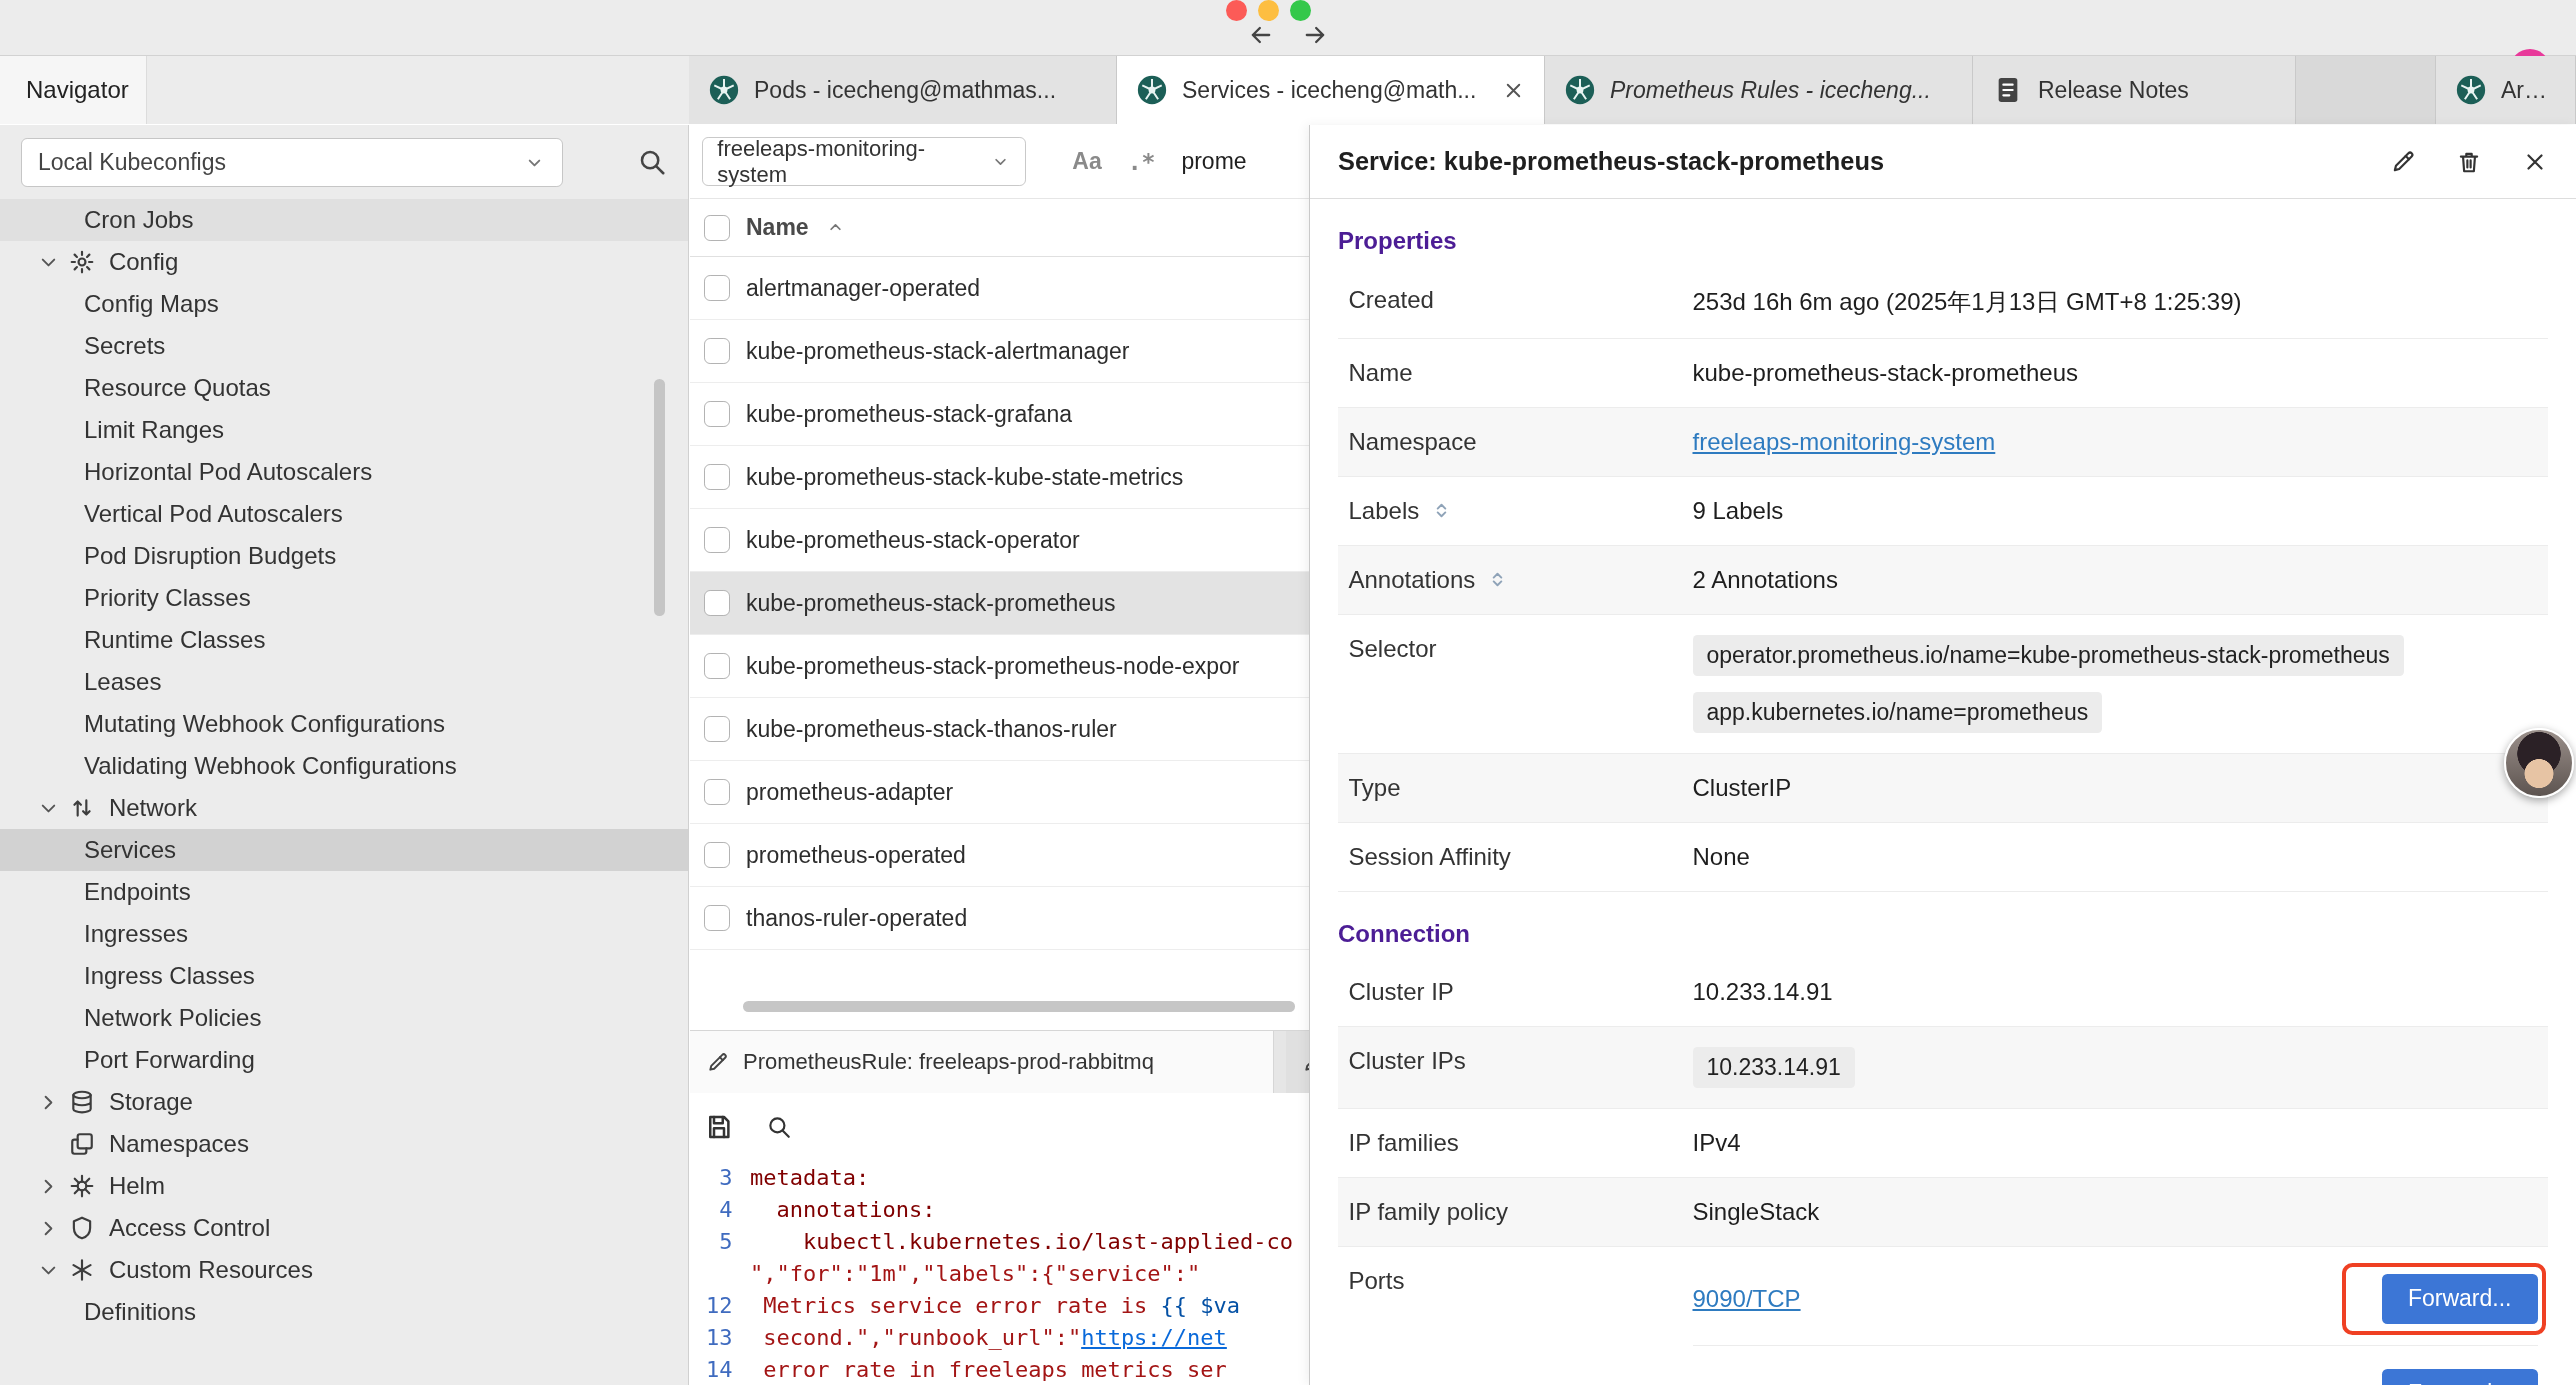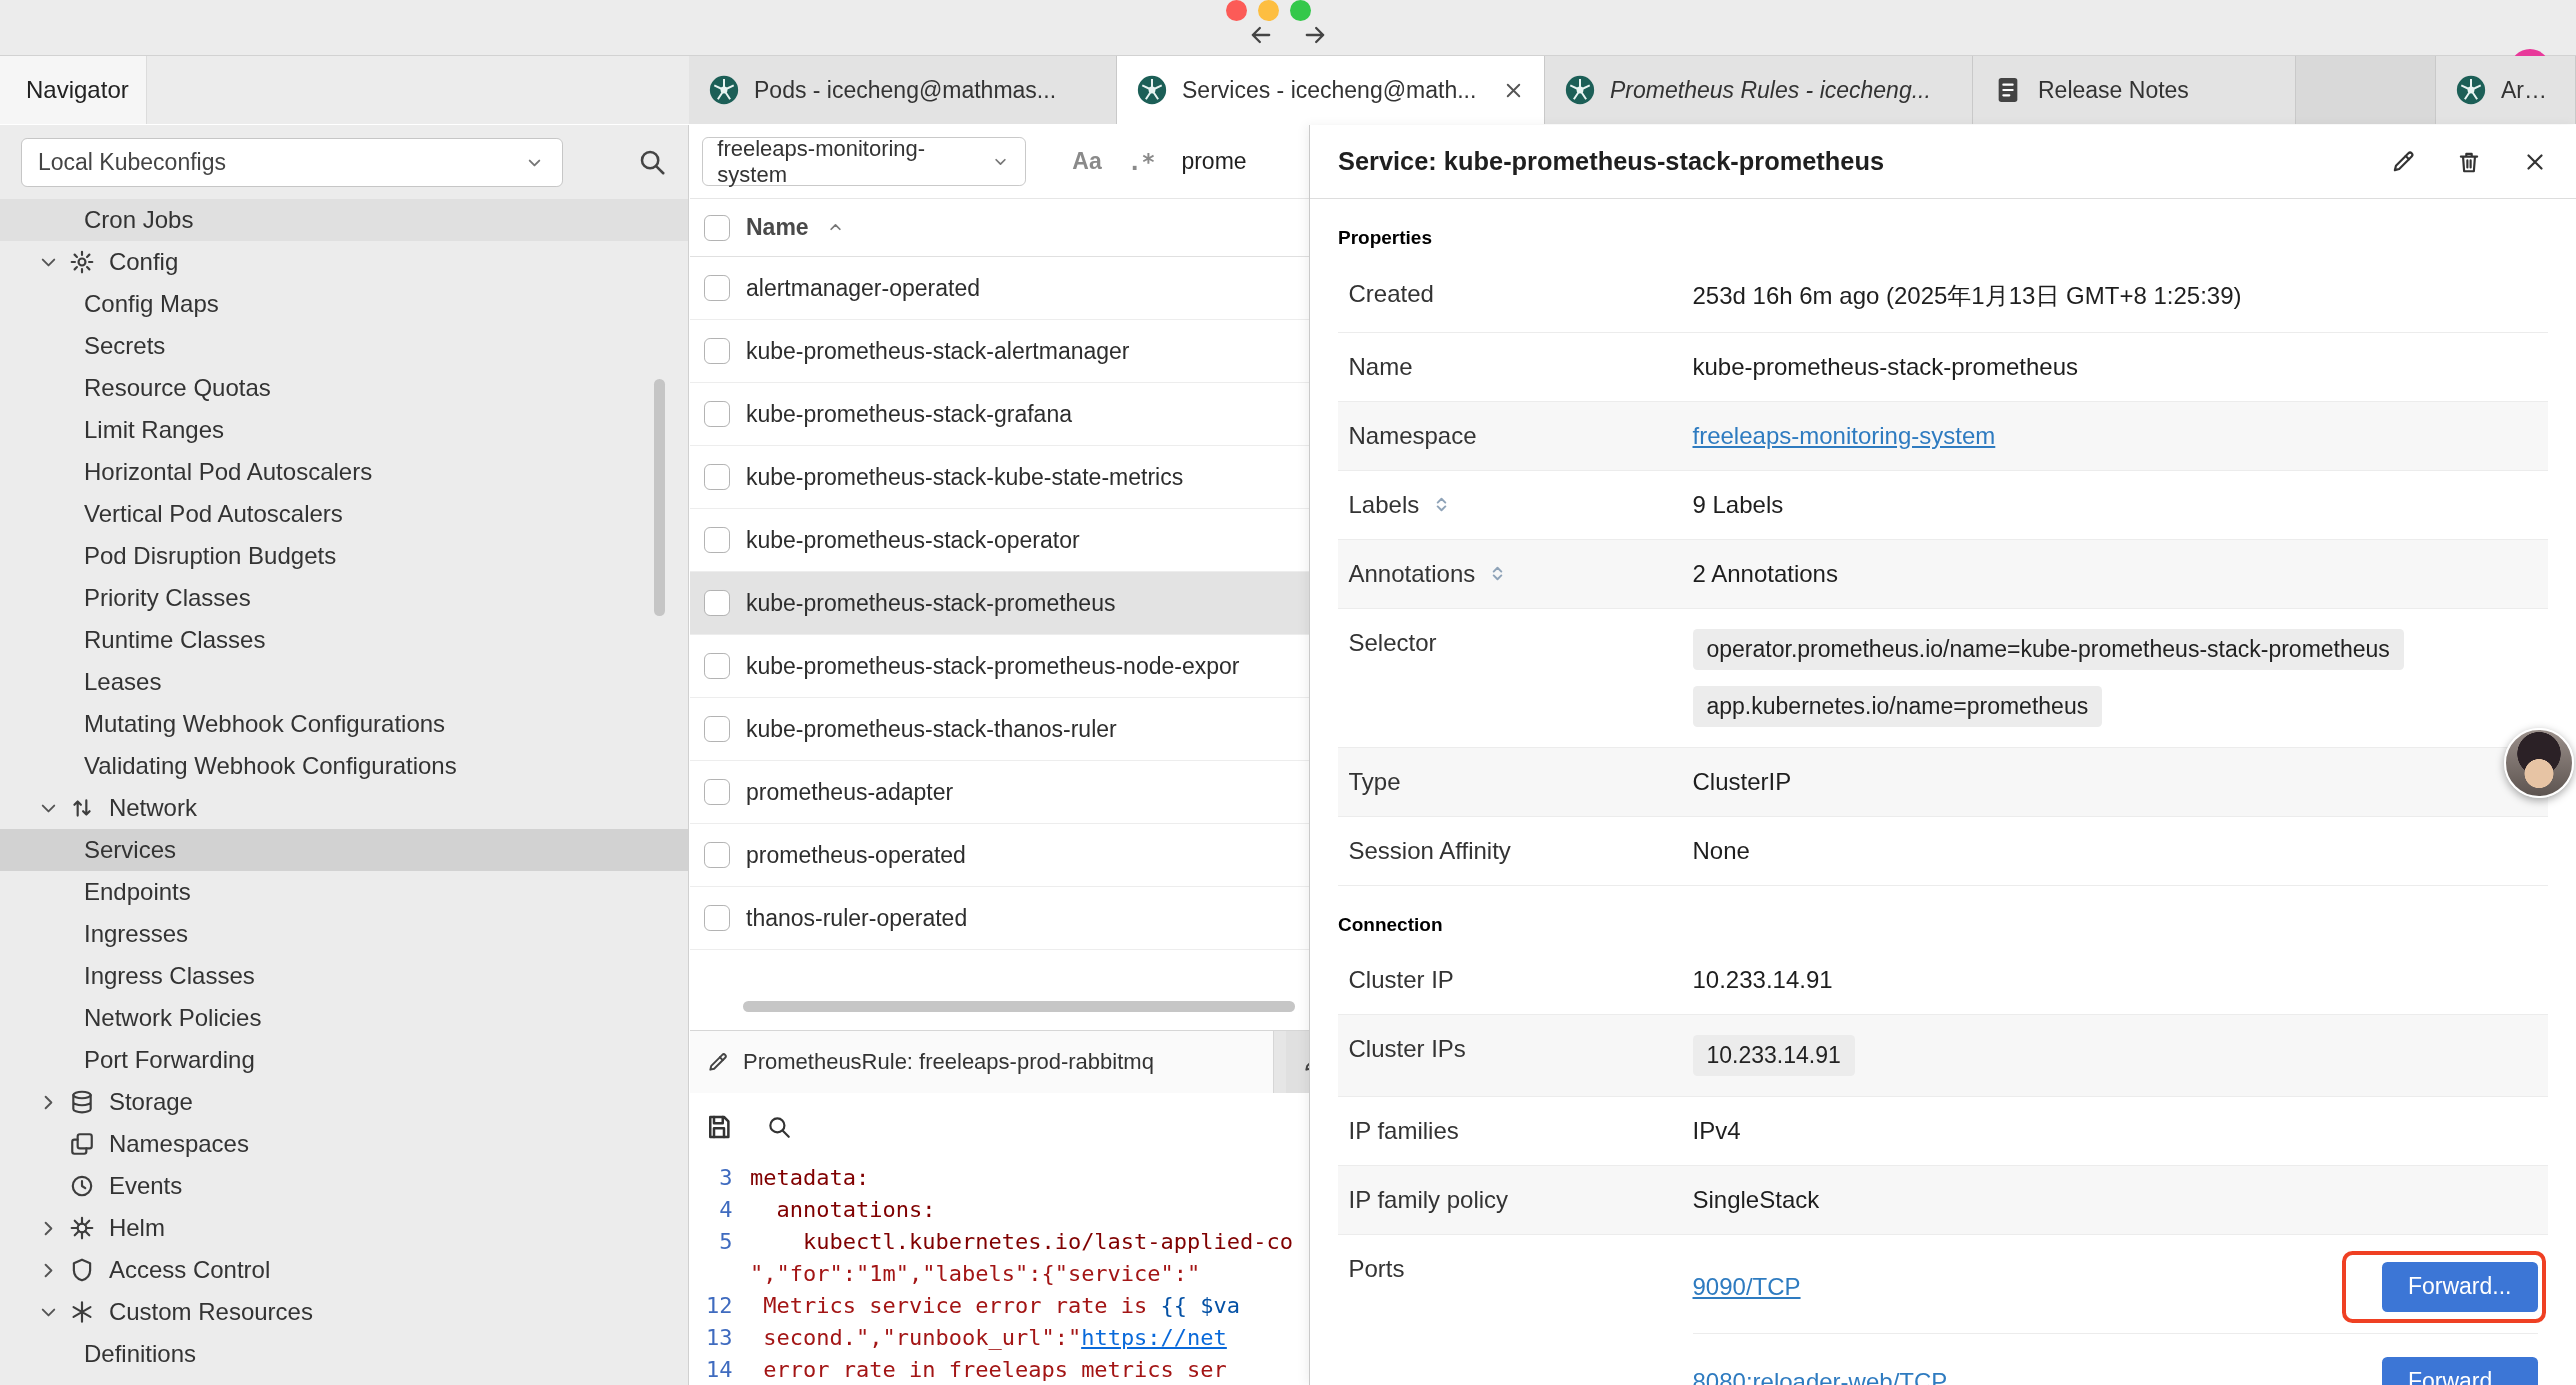--- a/index.html
+++ b/index.html
@@ -99,21 +99,21 @@
   .tk-link{color:#0969da;text-decoration:underline;}
 
   
   #drawer{position:absolute;left:1309px;top:125px;right:0;bottom:0;background:#fff;
     border-left:0.9px solid #c9c9c9;box-shadow:-3.5px 0 10.5px rgba(0,0,0,.06);z-index:5;}
   #drawer-header{height:74px;display:flex;align-items:center;padding:0 28px;border-bottom:0.9px solid #ddd;}
   #drawer-title{font-size:25.4px;font-weight:bold;color:#1f1f1f;}
   .dh-icons{margin-left:auto;display:flex;gap:40px;}
   .dh-icons .icon{color:#333;cursor:pointer;}
   #drawer-body{position:absolute;top:74px;left:0;right:0;bottom:0;padding:0 28px;overflow:hidden;}
-  .dsection-h{font-size:19px;font-weight:bold;color:#000000;margin:28px 0 10.5px;}
+  .dsection-h{font-size:24px;font-weight:bold;color:#4c1d95;margin:28px 0 10.5px;}
   .drow{display:flex;padding:20px 10.5px;border-bottom:0.9px solid #ececec;font-size:24px;align-items:flex-start;}
   .drow.shade{background:#f7f7f7;}
   .dlabel{width:344px;flex:0 0 auto;color:#333;display:flex;align-items:center;gap:10.5px;}
   .dlabel .exp{color:#8fa3b8;cursor:pointer;}
   .dvalue{flex:1;color:#1e1e1e;min-width:0;}
   .link{color:#2e7bc0;text-decoration:underline;cursor:pointer;}
   .badges{display:flex;flex-direction:column;gap:16px;align-items:flex-start;}
   .badge{display:inline-block;background:#ececec;border-radius:4.4px;padding:7px 14px;font-size:23px;color:#222;}
   .port-line{display:flex;align-items:center;padding:7px 0 21px;position:relative;}
   .port-line + .port-line{border-top:0.9px solid #ececec;padding-top:23px;}
@@ -365,30 +365,20 @@
           <span class="icon i26 tchev"></span>
           <span class="icon i30 ticon">
             <svg viewBox="0 0 24 24" fill="none" stroke="currentColor" stroke-width="2" stroke-linecap="round" stroke-linejoin="round">
               <rect x="8" y="3" width="13" height="13" rx="2"></rect>
               <path d="M16 16v3a2 2 0 0 1-2 2H5a2 2 0 0 1-2-2V10a2 2 0 0 1 2-2h3"></path>
             </svg>
           </span>
           <span>Namespaces</span>
         </div>
         <div class="titem withicon">
-          <span class="icon i26 tchev"></span>
-          <span class="icon i30 ticon">
-            <svg viewBox="0 0 24 24" fill="none" stroke="currentColor" stroke-width="2" stroke-linecap="round" stroke-linejoin="round">
-              <circle cx="12" cy="12" r="8.5"></circle>
-              <path d="M12 7.5V12l3 2"></path>
-            </svg>
-          </span>
-          <span>Events</span>
-        </div>
-        <div class="titem withicon">
           <span class="icon i26 tchev">
             <svg viewBox="0 0 24 24" fill="none" stroke="currentColor" stroke-width="2" stroke-linecap="round" stroke-linejoin="round">
               <polyline points="9 6 15 12 9 18"></polyline>
             </svg>
           </span>
           <span class="icon i30 ticon">
             <svg viewBox="0 0 24 24" fill="none" stroke="currentColor" stroke-width="2" stroke-linecap="round" stroke-linejoin="round">
               <circle cx="12" cy="12" r="4"></circle>
               <path d="M12 2.5V8M12 16v5.5M2.5 12H8M16 12h5.5M5.3 5.3l3.9 3.9M14.8 14.8l3.9 3.9M18.7 5.3l-3.9 3.9M9.2 14.8l-3.9 3.9"></path>
             </svg>

